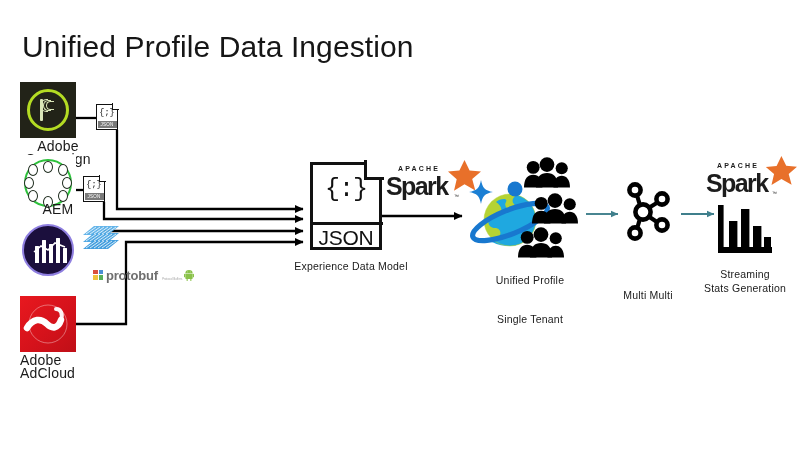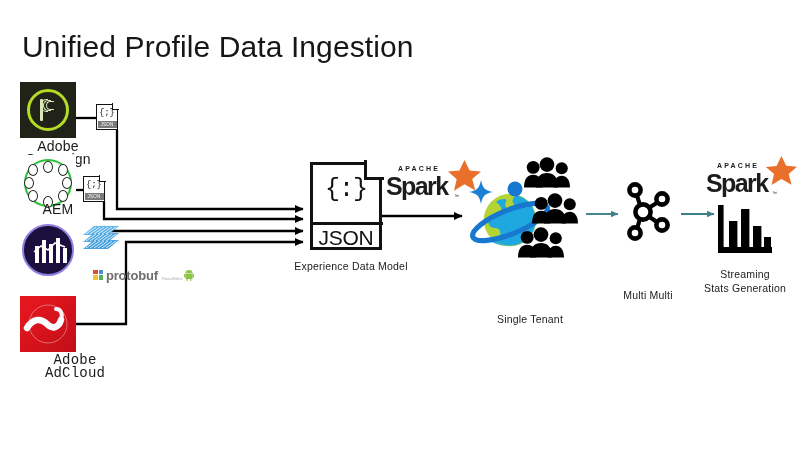--- a/index.html
+++ b/index.html
@@ -24,21 +24,21 @@
   }
 
   
   .lbl {
     position: absolute;
     font-size: 14px; color: #1a1a1a;
     white-space: pre-line; line-height: 13px;
     letter-spacing: 0.2px;
   }
   .lbl.c { text-align: center; }
-  .lbl.l { text-align: center; font-family: Liberation Mono, monospace; }
+  .lbl.l { text-align: left; }
   .lbl-md { font-size: 10.5px; }
 
   
   .src { position: absolute; width: 56px; height: 56px; }
 
   
   .campaign {
     background: #222318;
     display: flex; align-items: center; justify-content: center;
   }
@@ -404,20 +404,21 @@
       <g fill="#000000" transform="translate(56,72) scale(0.92)">
         <circle cx="10" cy="8" r="7"></circle>
         <path d="M0,30 C0,20 4,16 10,16 C16,16 20,20 20,30 z"></path>
         <circle cx="25" cy="5" r="8"></circle>
         <path d="M13,30 C13,18 18,14 25,14 C32,14 37,18 37,30 z"></path>
         <circle cx="41" cy="9" r="6.6"></circle>
         <path d="M32,30 C32,21 36,17 41,17 C46,17 50,21 50,30 z"></path>
       </g>
     </svg>
   </div>
+  <div class="lbl c lbl-md" style="left:462px; top:274px; width:136px;">Unified Profile</div>
   <div class="lbl c lbl-md" style="left:462px; top:313px; width:136px;">Single Tenant</div>
 
   <div id="changefeed">
     <svg viewBox="0 0 52 58" width="52" height="58">
       <g stroke="#000" stroke-width="4.2" fill="none">
         <path d="M20,30 L14,10"></path>
         <path d="M20,30 L14,50"></path>
         <path d="M20,30 L38,19"></path>
         <path d="M20,30 L38,42"></path>
       </g>

